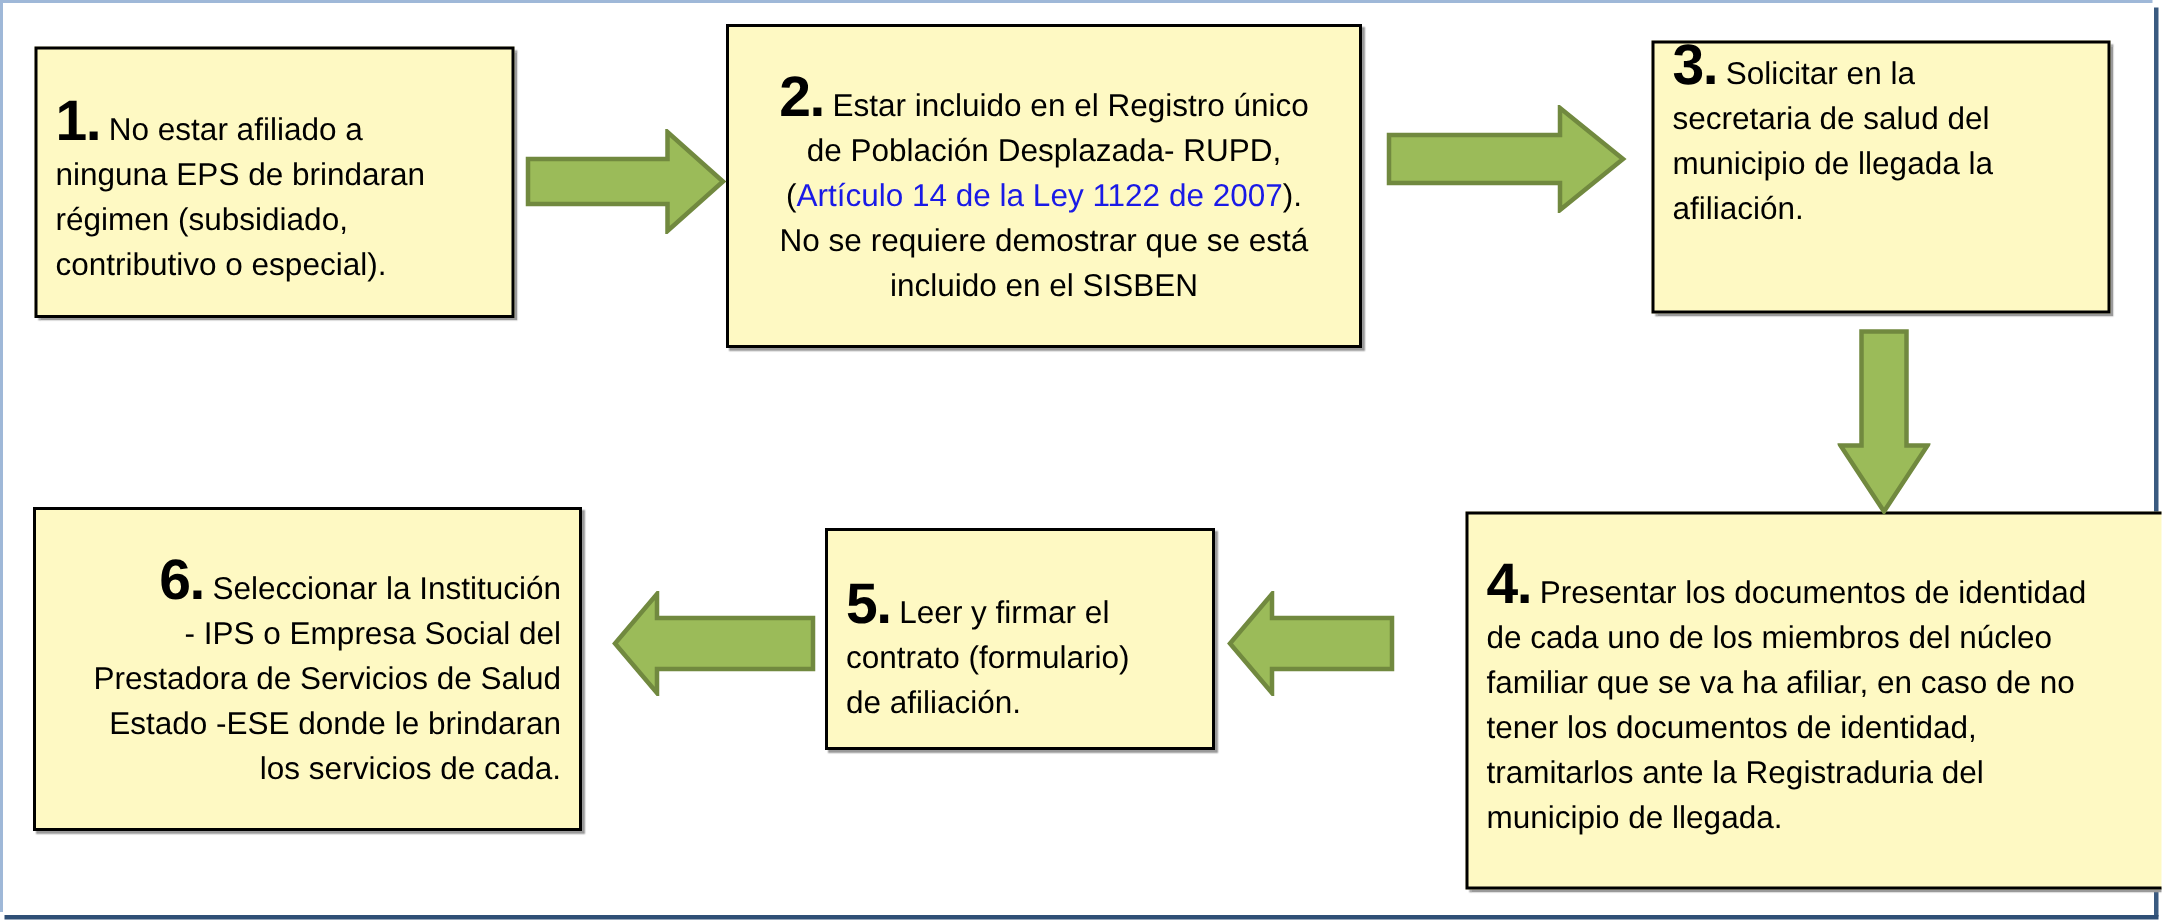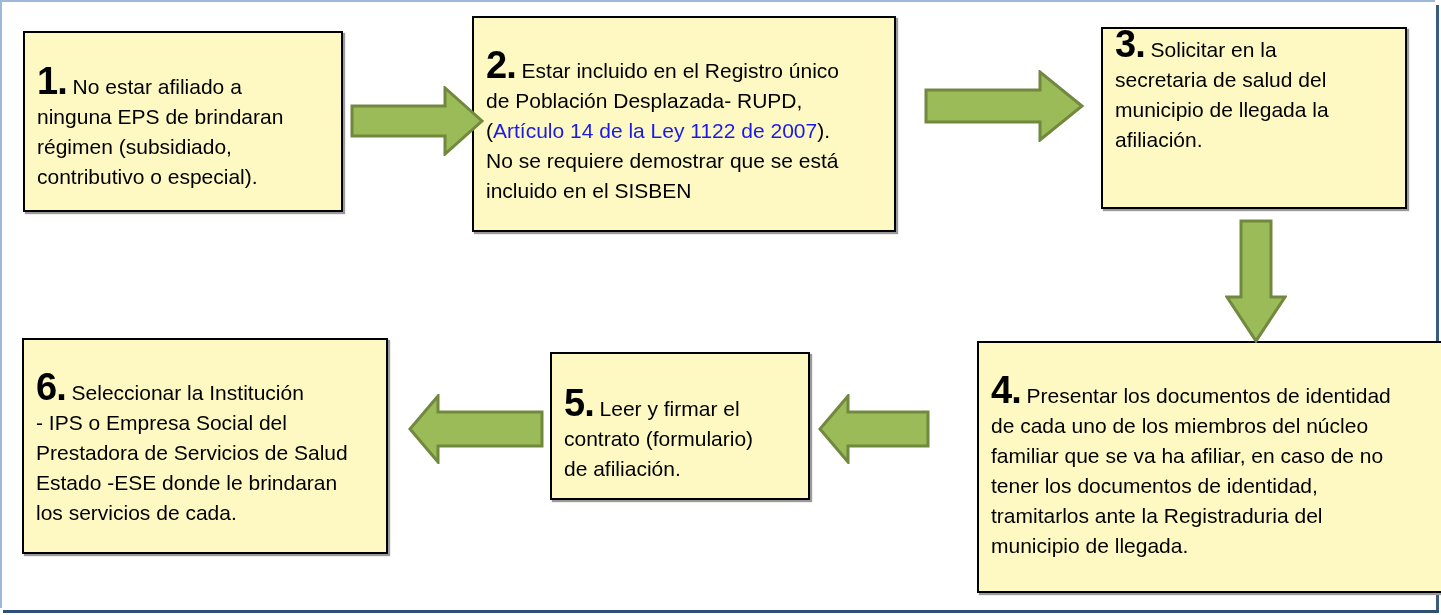--- a/index.html
+++ b/index.html
@@ -12,25 +12,25 @@
   .frame-bottom { position: absolute; left: 3px; top: 610px; width: 1436px; height: 3px; background: #2f4f76; }
 
   .step { position: absolute; background: #fef9c3; border: 2px solid #000;
           box-shadow: 2px 2px 1px #9a9a9a; box-sizing: border-box;
           color: #000; font-size: 21px; line-height: 30px; padding: 0 12px; }
   .step .num { font-weight: bold; font-size: 38px; line-height: 30px; letter-spacing: -1px; }
   .step .line { display: block; white-space: nowrap; }
   .link { color: #1a1ae6; }
 
   #s1 { left: 23px; top: 31px; width: 320px; height: 181px; padding-top: 33px; }
-  #s2 { left: 472px; top: 16px; width: 424px; height: 216px; padding-top: 32px; }
+  #s2 { left: 484px; top: 16px; width: 424px; height: 216px; padding-top: 32px; text-align: center; }
   #s3 { left: 1101px; top: 27px; width: 306px; height: 182px; }
   #s4 { left: 937px; top: 341px; width: 484px; height: 252px; padding-top: 32px; margin-left: 40px; }
   #s5 { left: 550px; top: 352px; width: 260px; height: 148px; padding-top: 34px; }
-  #s6 { left: 22px; top: 338px; width: 366px; height: 216px; padding-top: 32px; }
+  #s6 { left: 22px; top: 338px; width: 366px; height: 216px; padding-top: 32px; text-align: right; }
 
   .arrow { position: absolute; }
 </style>
 </head>
 <body>
 
 <div class="frame">
   <div class="frame-top"></div>
   <div class="frame-left"></div>
   <div class="frame-right"></div>

